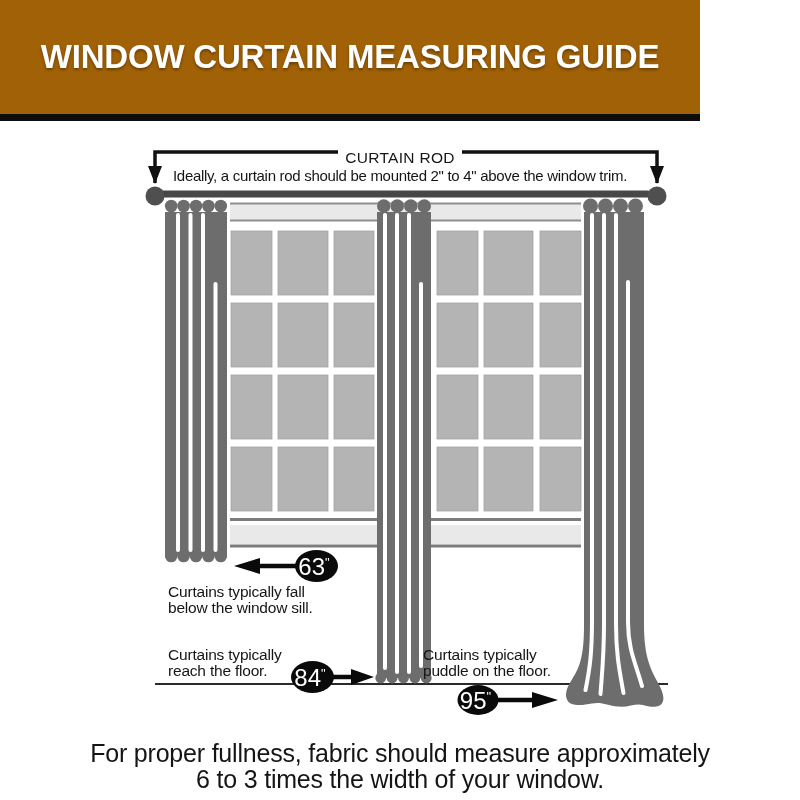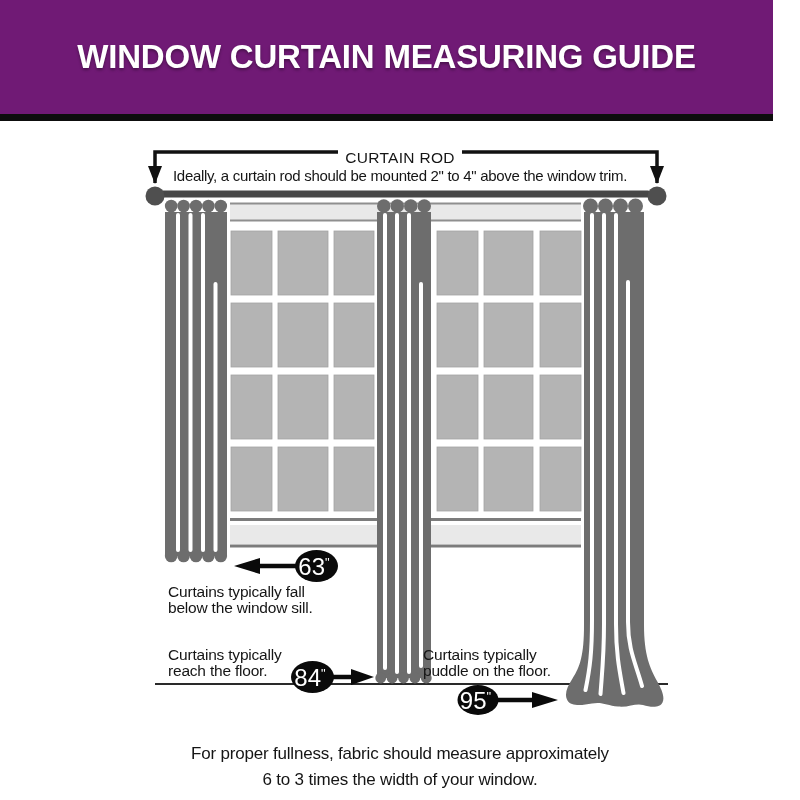--- a/index.html
+++ b/index.html
@@ -1,32 +1,32 @@
 <!DOCTYPE html>
 <html><head>
 <meta charset="utf-8">
 <style>
   html,body{margin:0;padding:0;}
   body{
     width:800px;height:800px;position:relative;background:#ffffff;
     font-family:"Liberation Sans","DejaVu Sans",sans-serif;overflow:hidden;
   }
   .banner{
-    position:absolute;top:0;left:0;width:773px;height:114px;
-    background:#701a75;border-bottom:7px solid #0d0d0d;
+    position:absolute;top:0;left:0;width:700px;height:114px;
+    background:#a16207;border-bottom:7px solid #0d0d0d;
     display:flex;align-items:center;justify-content:center;z-index:2;
   }
   .banner h1{
     margin:0;color:#ffffff;font-size:33px;font-weight:bold;letter-spacing:-0.2px;
     text-shadow:0 2px 3px rgba(0,0,0,0.35);white-space:nowrap;
   }
   svg.diagram{position:absolute;top:0;left:0;z-index:1;}
   .footer{
     position:absolute;top:741px;left:0;width:800px;text-align:center;z-index:2;
-    color:#151515;font-size:17px;line-height:25.5px;letter-spacing:-0.2px;
+    color:#151515;font-size:25px;line-height:25.5px;letter-spacing:-0.2px;
   }
   
   text{font-family:"Liberation Sans","DejaVu Sans",sans-serif;fill:#151515;}
   .rodlbl{font-size:15.5px;letter-spacing:0.3px;}
   .desc{font-size:15px;letter-spacing:-0.3px;}
   .lbl{font-size:15.5px;letter-spacing:-0.2px;}
   .badge-text{font-size:24px;fill:#ffffff;}
   .badge-unit{font-size:13px;fill:#ffffff;}
   .fold{stroke:#ffffff;stroke-width:4;fill:none;stroke-linecap:round;}
 </style>

